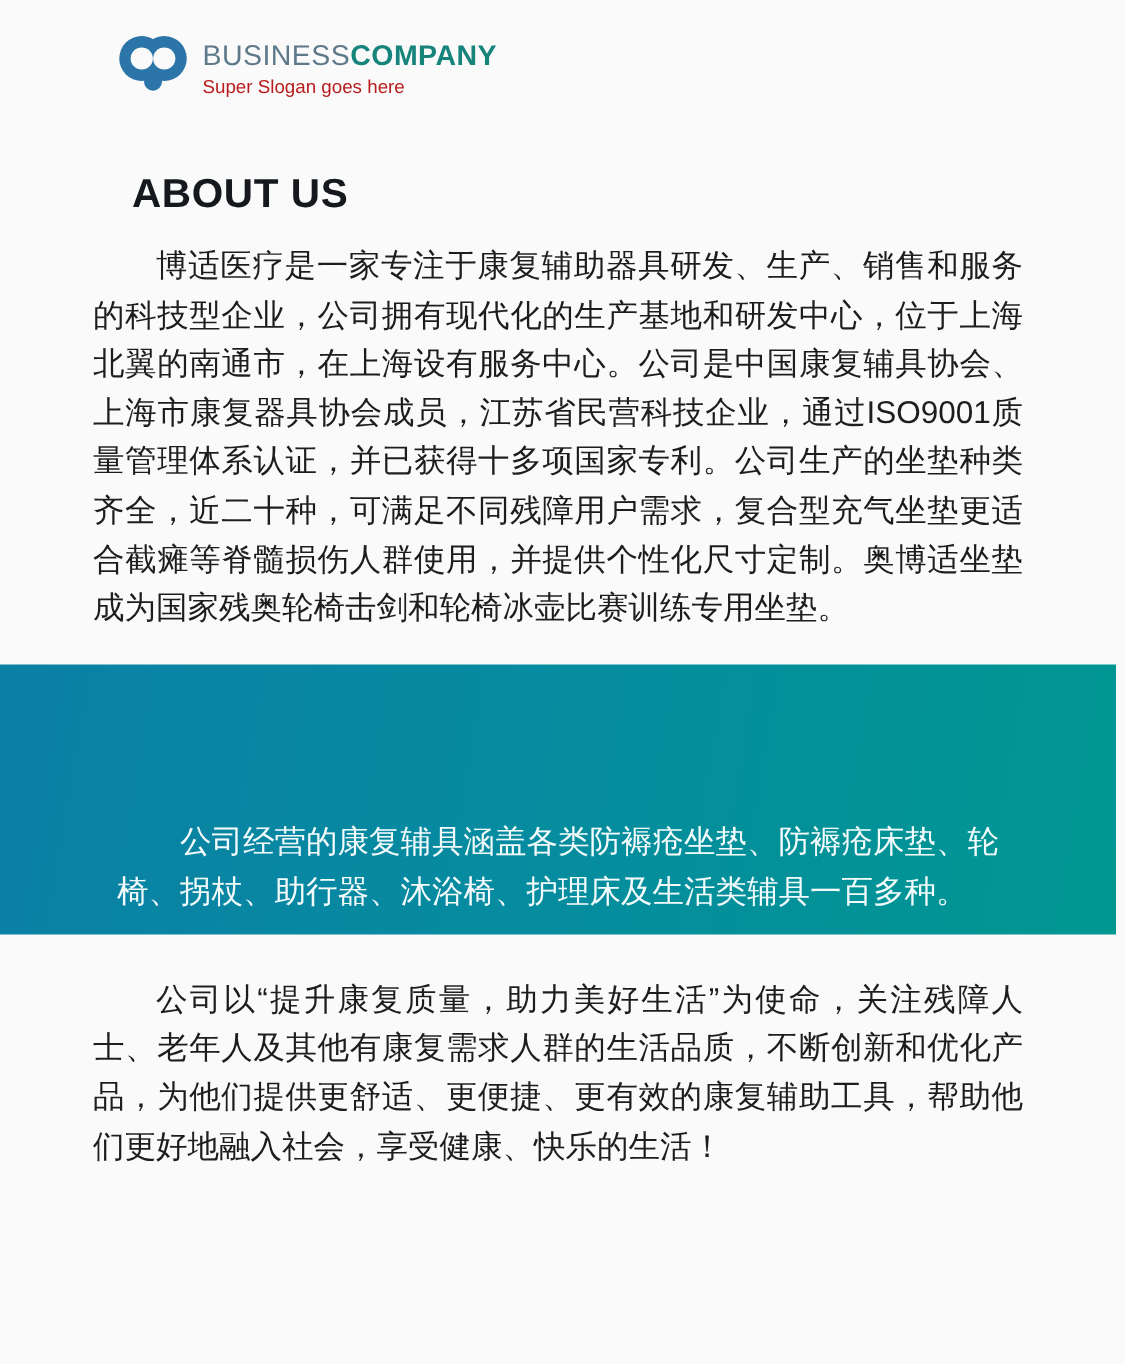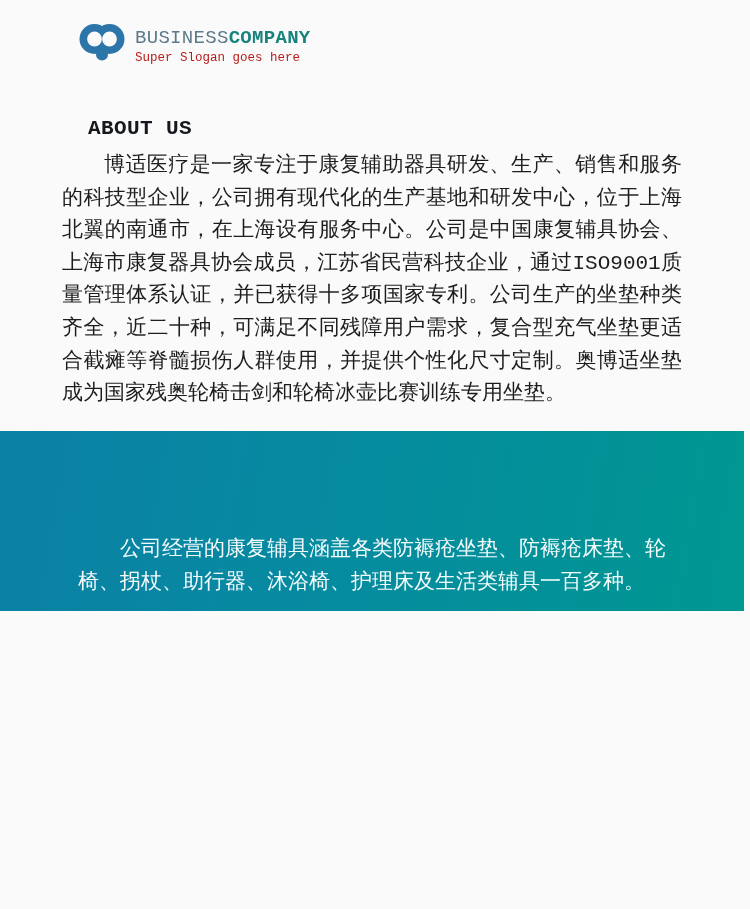--- a/index.html
+++ b/index.html
@@ -1,36 +1,36 @@
 <!DOCTYPE html>
 <html><head>
 <meta charset="utf-8">
 <style>
   html,body{margin:0;padding:0;background:#fafafa;}
   .page{
     width:744px;height:909px;position:relative;overflow:hidden;background:#fafafa;
-    font-family:Liberation Mono, monospace;display:flow-root;
+    font-family:Liberation Sans, sans-serif;display:flow-root;
   }
   
   .brand-row{display:flex;align-items:center;margin:18px 0 0 78px;height:56px;}
   .logo{width:48px;height:46px;display:inline-block;flex:0 0 auto;}
   .brand-text{margin-left:9px;}
   .brand-name{font-size:19px;letter-spacing:.3px;line-height:22px;}
   .bp{color:#5e7a8a;font-weight:400;}
   .bs{color:#17847c;font-weight:700;}
   .slogan{font-size:12.5px;color:#b91c1c;margin-top:2px;line-height:15px;}
   
-  .eyebrow{margin:0 16px 0 88px;font-size:21px;font-weight:700;color:#15191d;
+  .eyebrow{margin:0 16px 0 88px;font-size:27px;font-weight:700;color:#15191d;
     letter-spacing:.4px;line-height:26px;}
   .about-eyebrow{margin-top:42px;}
   .services-eyebrow{margin-top:13px;}
   .cn-title{margin:0 0 0 86px;font-size:40px;font-weight:700;color:#2e7ab1;
     line-height:46px;letter-spacing:3px;}
   
-  .body-para{margin:8px 62px 0;font-size:21px;line-height:32.6px;color:#1d1d1d;
+  .body-para{margin:20px 62px 0;font-size:21px;line-height:32.6px;color:#1d1d1d;
     text-align:justify;text-indent:2em;}
   .closing{margin-top:28px;}
   
   .banner{margin-top:20px;height:180px;display:flex;align-items:flex-end;
     background:linear-gradient(100deg,#0b80a5 0%,#068ba0 45%,#009791 100%);}
   .banner-para{flex:1;margin:0 78px 12px;font-size:21px;line-height:33px;
     color:#f4fbfc;text-align:justify;text-indent:2em;}
 </style>
 </head>
 <body>
@@ -65,14 +65,15 @@
     <p class="body-para">博适医疗是一家专注于康复辅助器具研发、生产、销售和服务的科技型企业，公司拥有现代化的生产基地和研发中心，位于上海北翼的南通市，在上海设有服务中心。公司是中国康复辅具协会、上海市康复器具协会成员，江苏省民营科技企业，通过ISO9001质量管理体系认证，并已获得十多项国家专利。公司生产的坐垫种类齐全，近二十种，可满足不同残障用户需求，复合型充气坐垫更适合截瘫等脊髓损伤人群使用，并提供个性化尺寸定制。奥博适坐垫成为国家残奥轮椅击剑和轮椅冰壶比赛训练专用坐垫。</p>
   </section>
 
   <section>
   </section>
 
   <div class="banner">
     <p class="banner-para">公司经营的康复辅具涵盖各类防褥疮坐垫、防褥疮床垫、轮椅、拐杖、助行器、沐浴椅、护理床及生活类辅具一百多种。</p>
   </div>
 
+  <p class="body-para closing">公司以“提升康复质量，助力美好生活”为使命，关注残障人士、老年人及其他有康复需求人群的生活品质，不断创新和优化产品，为他们提供更舒适、更便捷、更有效的康复辅助工具，帮助他们更好地融入社会，享受健康、快乐的生活！</p>
 
 </div>
 
 </body></html>

